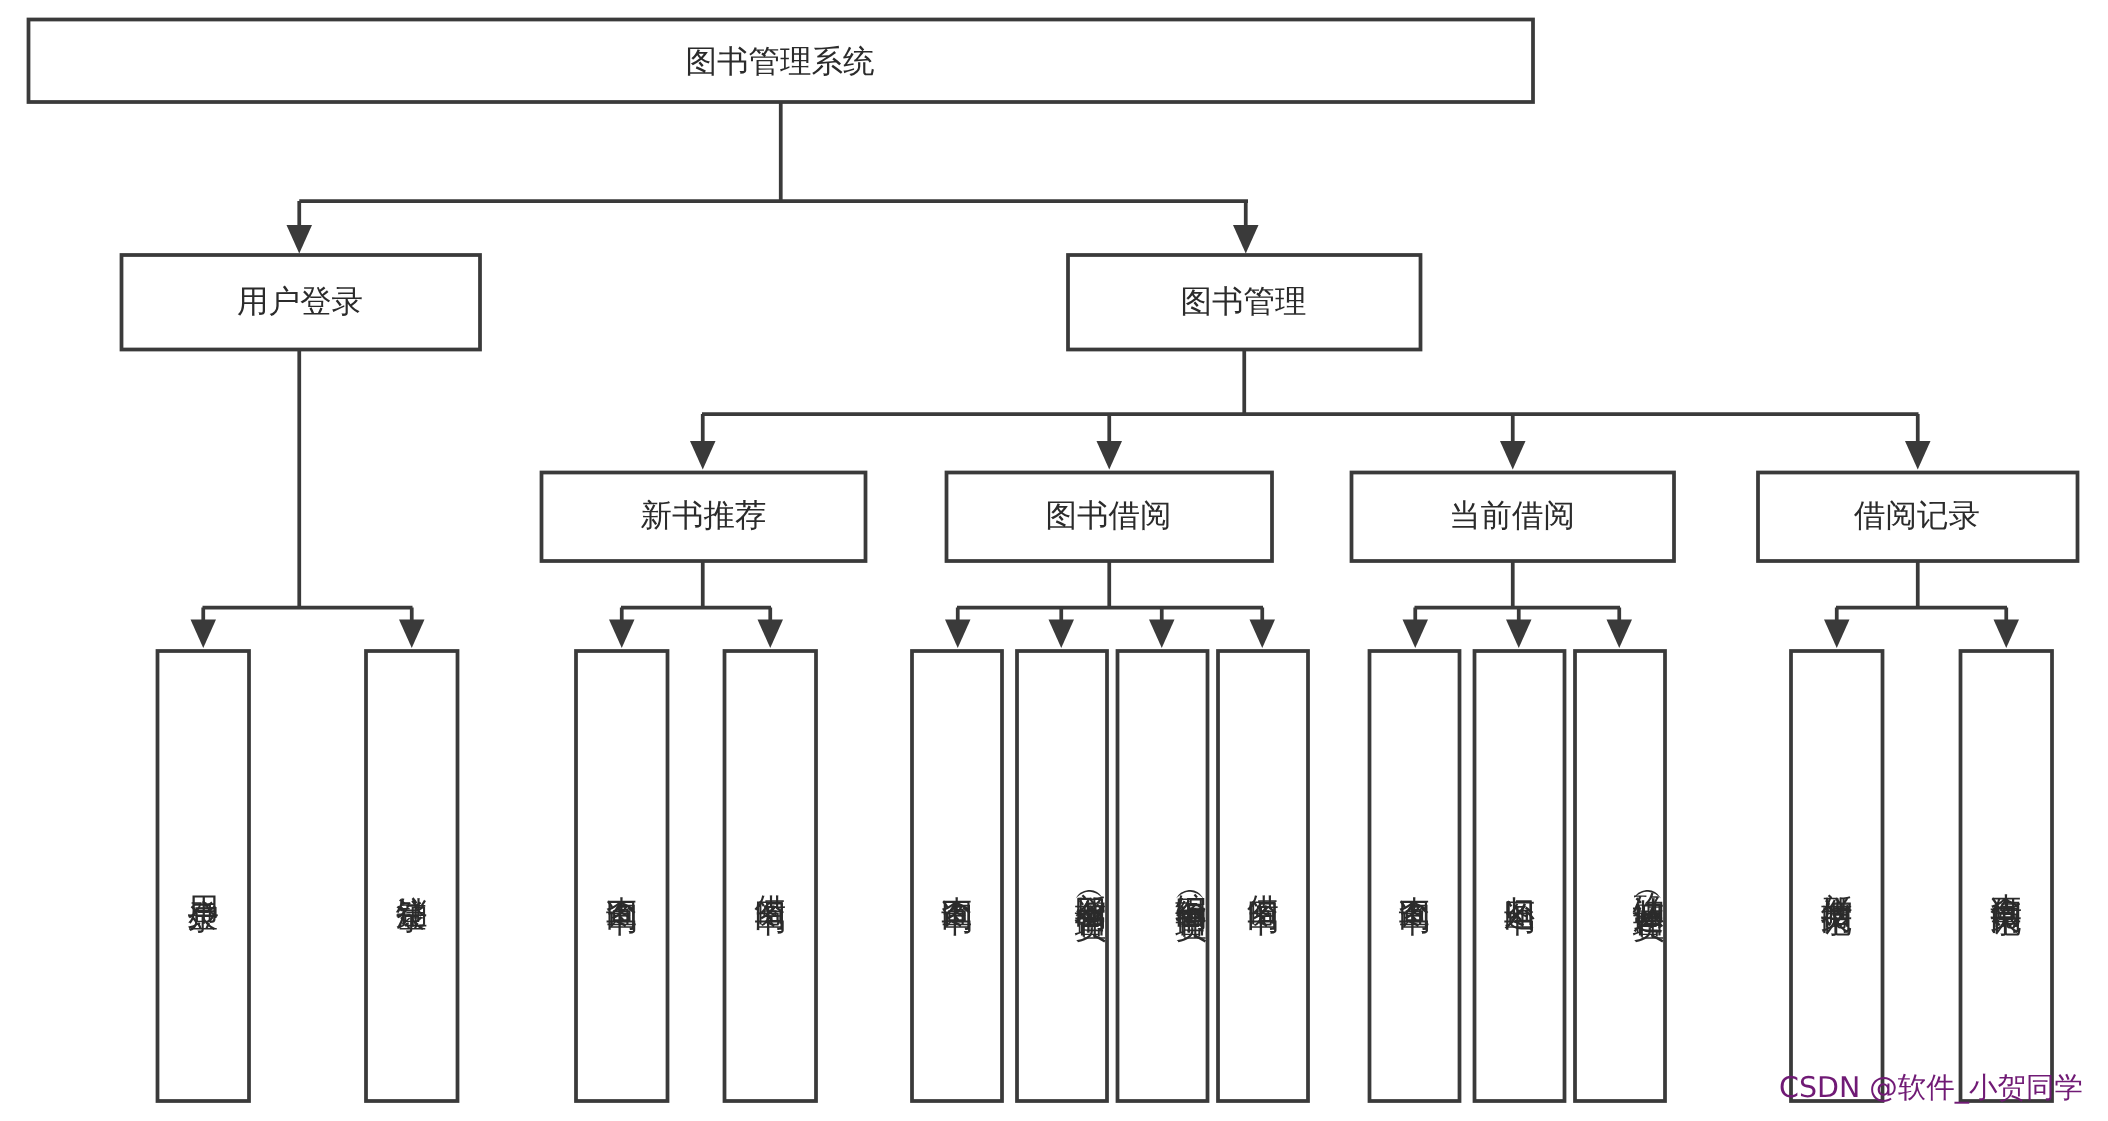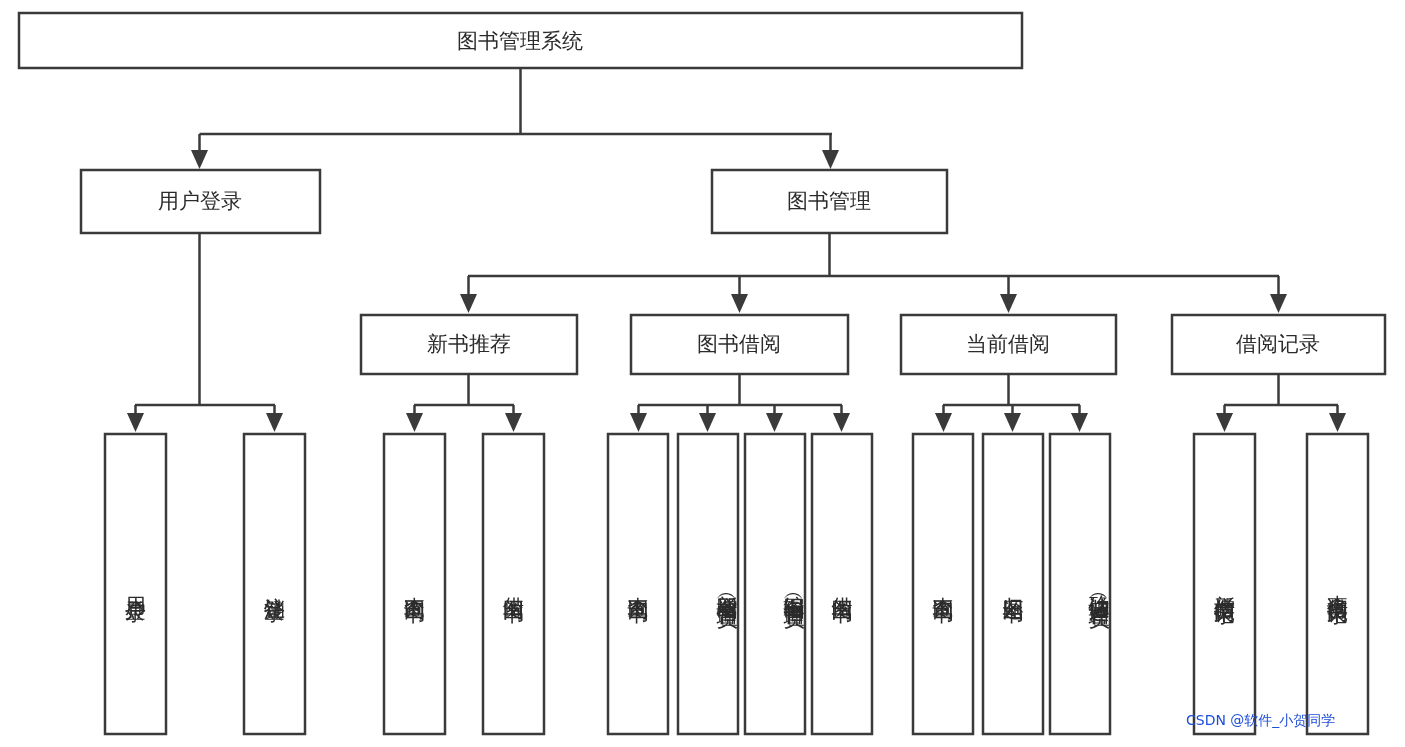--- a/index.html
+++ b/index.html
@@ -60,22 +60,22 @@
     letter-spacing: 2px;
     white-space: nowrap;
     display: flex;
     align-items: center;
     justify-content: center;
     pointer-events: none;
   }
   .watermark {
     position: absolute;
     font-family: "DejaVu Sans", "Liberation Sans", sans-serif;
-    font-size: 14px;
-    color: #1d4ed8;
+    font-size: 19px;
+    color: #701a75;
     white-space: nowrap;
     left: 1186px;
     top: 712px;
   }
 </style>
 </head>
 <body>
 
 <div id="diagram-root">
 

